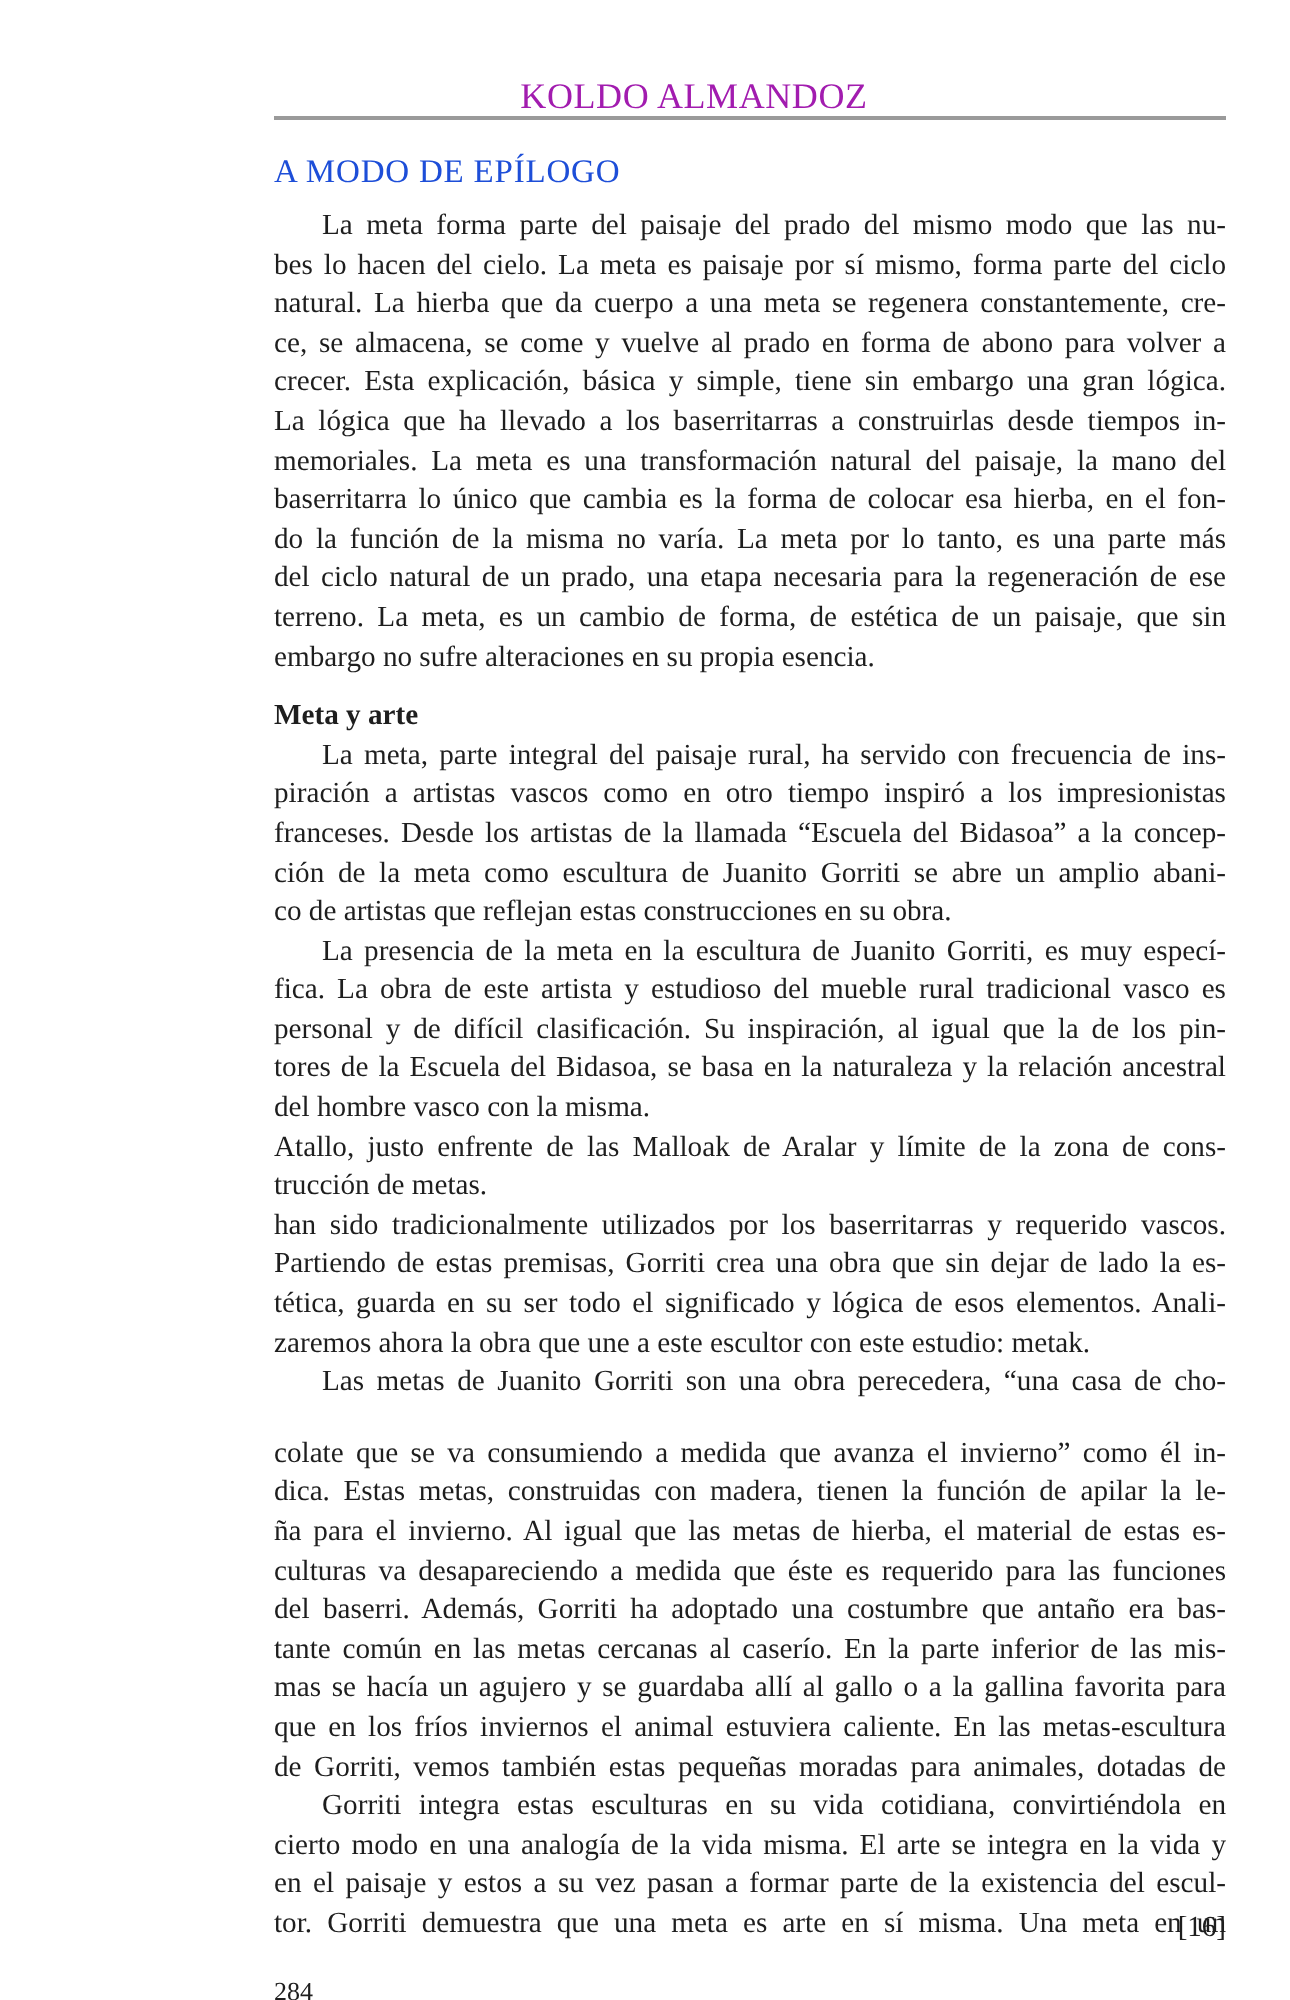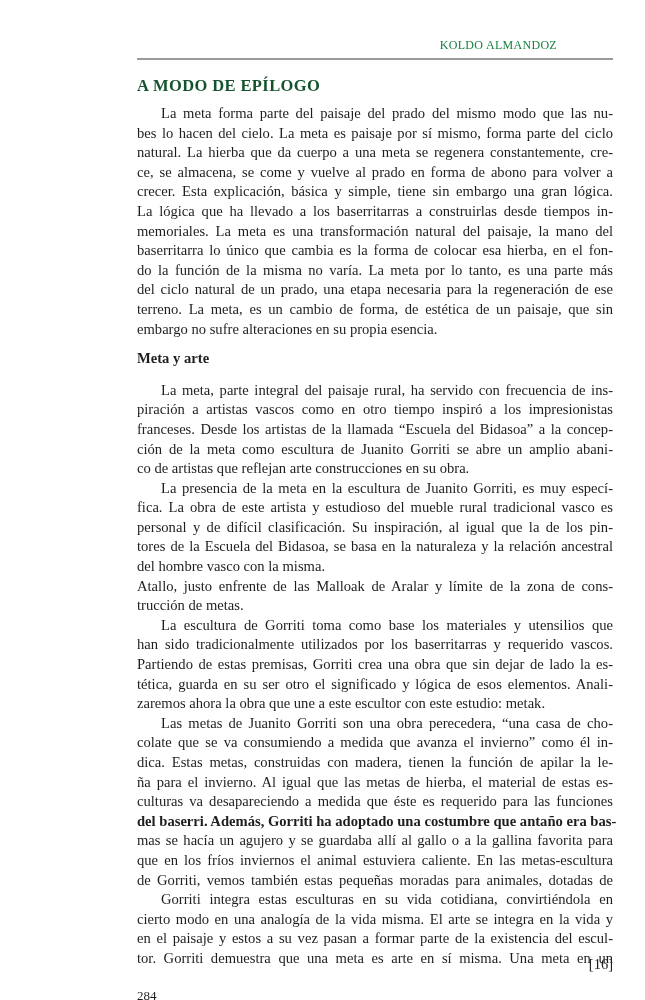--- a/index.html
+++ b/index.html
@@ -1,29 +1,29 @@
 <!DOCTYPE html>
 <html><head>
   <meta charset="utf-8">
   <style>
     html, body { margin: 0; padding: 0; background: #ffffff; }
     body { width: 645px; height: 1000px; position: relative; overflow: hidden;
       font-family: "Liberation Serif", "DejaVu Serif", serif; color: #1e1e1e; }
     .page { position: absolute; left: 137px; top: 0; width: 476px; }
-    .running-head { position: absolute; top: 38px; left: 0; width: 476px; text-align: right;
-      font-size: 12px; letter-spacing: 0.3px; color: #15803d; padding-right: 56px; box-sizing: border-box; }
+    .running-head { position: absolute; top: 38px; left: 0; width: 476px; text-align: center;
+      font-size: 18px; letter-spacing: 0.3px; color: #a21caf; padding-right: 56px; box-sizing: border-box; }
     .head-rule { position: absolute; top: 58px; left: 0; width: 476px; height: 2px; background: #9a9a9a; }
-    .section-title { position: absolute; top: 76px; left: 0; font-size: 16.5px; color: #14532d;
-      letter-spacing: 0.4px; margin: 0; font-weight: bold; }
+    .section-title { position: absolute; top: 76px; left: 0; font-size: 16.5px; color: #1d4ed8;
+      letter-spacing: 0.4px; margin: 0; font-weight: normal; }
     .body-text { position: absolute; top: 104px; left: 0; width: 476px; font-size: 14.6px;
       line-height: 19.6px; text-align: justify; }
     .body-text p { margin: 0; text-indent: 24px; }
     .line { display: block; text-align: justify; text-align-last: justify; white-space: nowrap; }
     .line.last { text-align-last: left; }
-    .subhead { font-weight: bold; margin: 10px 0 12px 0; font-size: 14.6px; line-height: 19.6px; }
+    .subhead { font-weight: bold; margin: 10px 0 0 0; font-size: 14.6px; line-height: 19.6px; }
     .footer-left { position: absolute; top: 988px; left: 0; font-size: 13px; }
     .footer-right { position: absolute; top: 956px; right: 0; font-size: 14.5px; }
   </style>
 </head>
 <body>
 
 <div class="page">
   <div class="running-head">KOLDO ALMANDOZ</div>
   <div class="head-rule"></div>
   <h2 class="section-title">A MODO DE EPÍLOGO</h2>
@@ -43,47 +43,47 @@
         <span class="line" style="text-indent: 0px;">terreno. La meta, es un cambio de forma, de estética de un paisaje, que sin</span>
         <span class="line last" style="text-indent: 0px;">embargo no sufre alteraciones en su propia esencia.</span>
       </p>
     <div class="subhead">Meta y arte</div>
     <div id="paras">
         <p>
           <span class="line">La meta, parte integral del paisaje rural, ha servido con frecuencia de ins-</span>
           <span class="line" style="text-indent: 0px;">piración a artistas vascos como en otro tiempo inspiró a los impresionistas</span>
           <span class="line" style="text-indent: 0px;">franceses. Desde los artistas de la llamada “Escuela del Bidasoa” a la concep-</span>
           <span class="line" style="text-indent: 0px;">ción de la meta como escultura de Juanito Gorriti se abre un amplio abani-</span>
-          <span class="line last" style="text-indent: 0px;">co de artistas que reflejan arte construcciones en su obra.</span>
+          <span class="line last" style="text-indent: 0px;">co de artistas que reflejan estas construcciones en su obra.</span>
         </p>
         <p>
           <span class="line">La presencia de la meta en la escultura de Juanito Gorriti, es muy especí-</span>
           <span class="line" style="text-indent: 0px;">fica. La obra de este artista y estudioso del mueble rural tradicional vasco es</span>
           <span class="line" style="text-indent: 0px;">personal y de difícil clasificación. Su inspiración, al igual que la de los pin-</span>
           <span class="line" style="text-indent: 0px;">tores de la Escuela del Bidasoa, se basa en la naturaleza y la relación ancestral</span>
           <span class="line last" style="text-indent: 0px;">del hombre vasco con la misma.</span>
         </p>
         <p>
           <span class="line" style="text-indent: 0px;">Atallo, justo enfrente de las Malloak de Aralar y límite de la zona de cons-</span>
           <span class="line last" style="text-indent: 0px;">trucción de metas.</span>
         </p>
         <p>
-          <span class="line">La escultura de Gorriti toma como base los materiales y utensilios que</span>
           <span class="line" style="text-indent: 0px;">han sido tradicionalmente utilizados por los baserritarras y requerido vascos.</span>
           <span class="line" style="text-indent: 0px;">Partiendo de estas premisas, Gorriti crea una obra que sin dejar de lado la es-</span>
-          <span class="line" style="text-indent: 0px;">tética, guarda en su ser otro el significado y lógica de esos elementos. Anali-</span>
+          <span class="line" style="text-indent: 0px;">tética, guarda en su ser todo el significado y lógica de esos elementos. Anali-</span>
           <span class="line last" style="text-indent: 0px;">zaremos ahora la obra que une a este escultor con este estudio: metak.</span>
         </p>
         <p>
           <span class="line">Las metas de Juanito Gorriti son una obra perecedera, “una casa de cho-</span>
-          <span class="line" style="text-indent: 0px;">colate que se va consumiendo a medida que avanza el invierno” como él in-</span>
+          <span class="line" style="text-indent: 0px; margin-top: 16px;">colate que se va consumiendo a medida que avanza el invierno” como él in-</span>
           <span class="line" style="text-indent: 0px;">dica. Estas metas, construidas con madera, tienen la función de apilar la le-</span>
           <span class="line" style="text-indent: 0px;">ña para el invierno. Al igual que las metas de hierba, el material de estas es-</span>
           <span class="line" style="text-indent: 0px;">culturas va desapareciendo a medida que éste es requerido para las funciones</span>
-          <span class="line" style="text-indent: 0px; font-weight: bold;">del baserri. Además, Gorriti ha adoptado una costumbre que antaño era bas-</span>
+          <span class="line" style="text-indent: 0px;">del baserri. Además, Gorriti ha adoptado una costumbre que antaño era bas-</span>
+          <span class="line" style="text-indent: 0px;">tante común en las metas cercanas al caserío. En la parte inferior de las mis-</span>
           <span class="line" style="text-indent: 0px;">mas se hacía un agujero y se guardaba allí al gallo o a la gallina favorita para</span>
           <span class="line" style="text-indent: 0px;">que en los fríos inviernos el animal estuviera caliente. En las metas-escultura</span>
           <span class="line" style="text-indent: 0px;">de Gorriti, vemos también estas pequeñas moradas para animales, dotadas de</span>
         </p>
         <p>
           <span class="line">Gorriti integra estas esculturas en su vida cotidiana, convirtiéndola en</span>
           <span class="line" style="text-indent: 0px;">cierto modo en una analogía de la vida misma. El arte se integra en la vida y</span>
           <span class="line" style="text-indent: 0px;">en el paisaje y estos a su vez pasan a formar parte de la existencia del escul-</span>
           <span class="line" style="text-indent: 0px;">tor. Gorriti demuestra que una meta es arte en sí misma. Una meta en un</span>
         </p>

